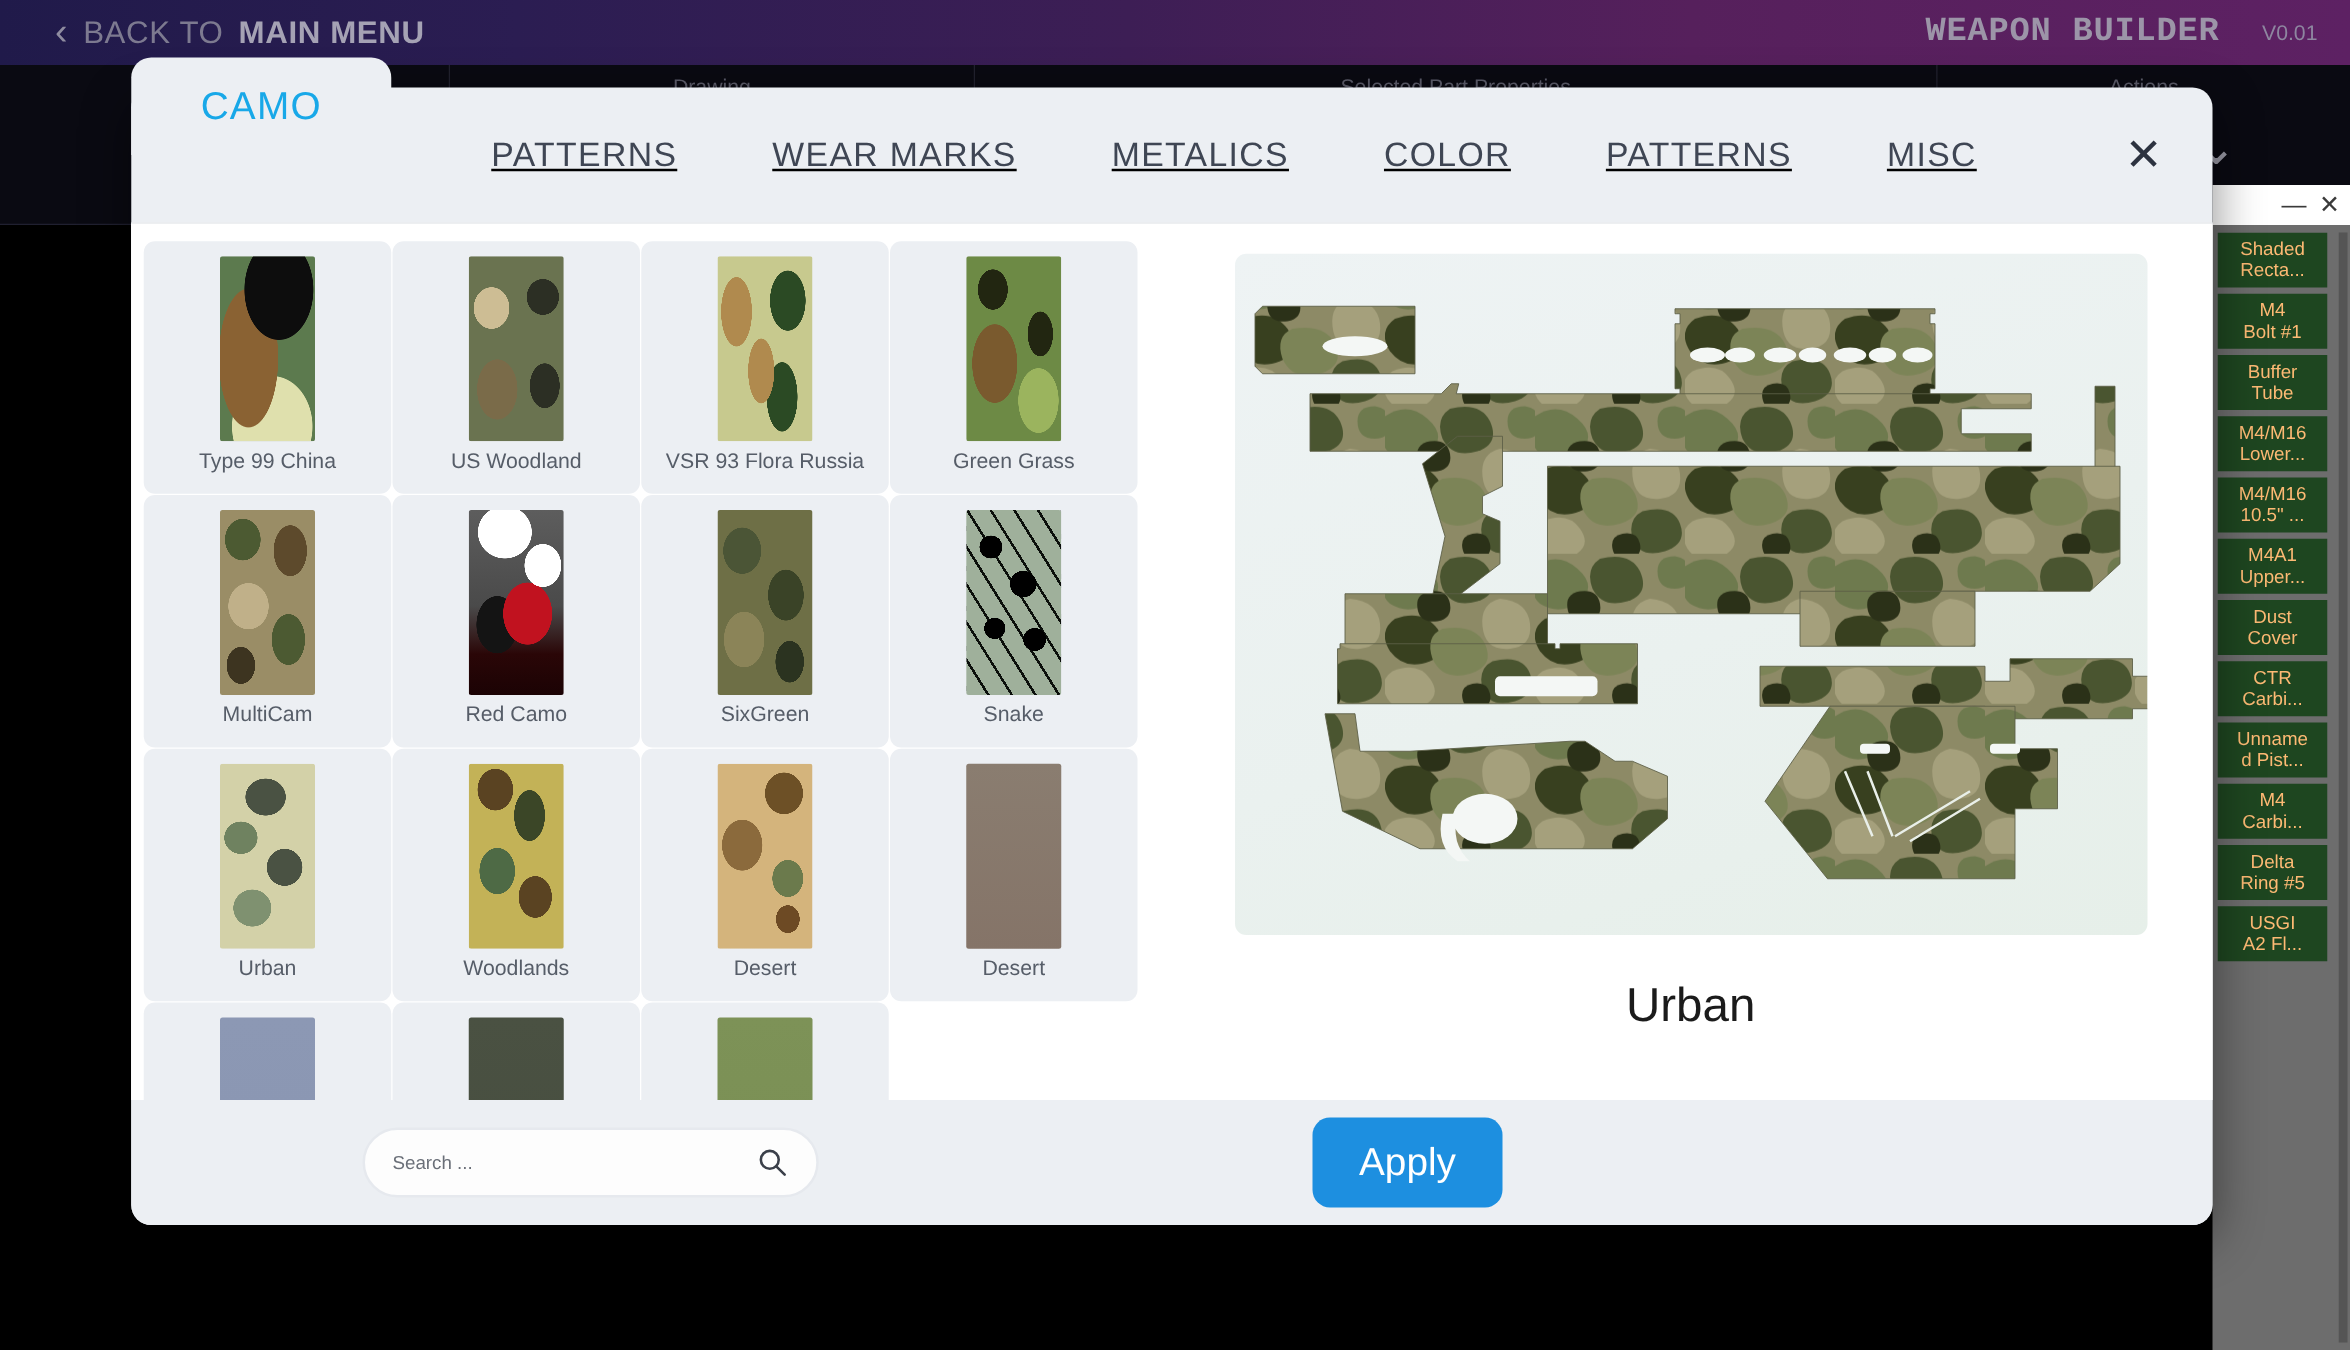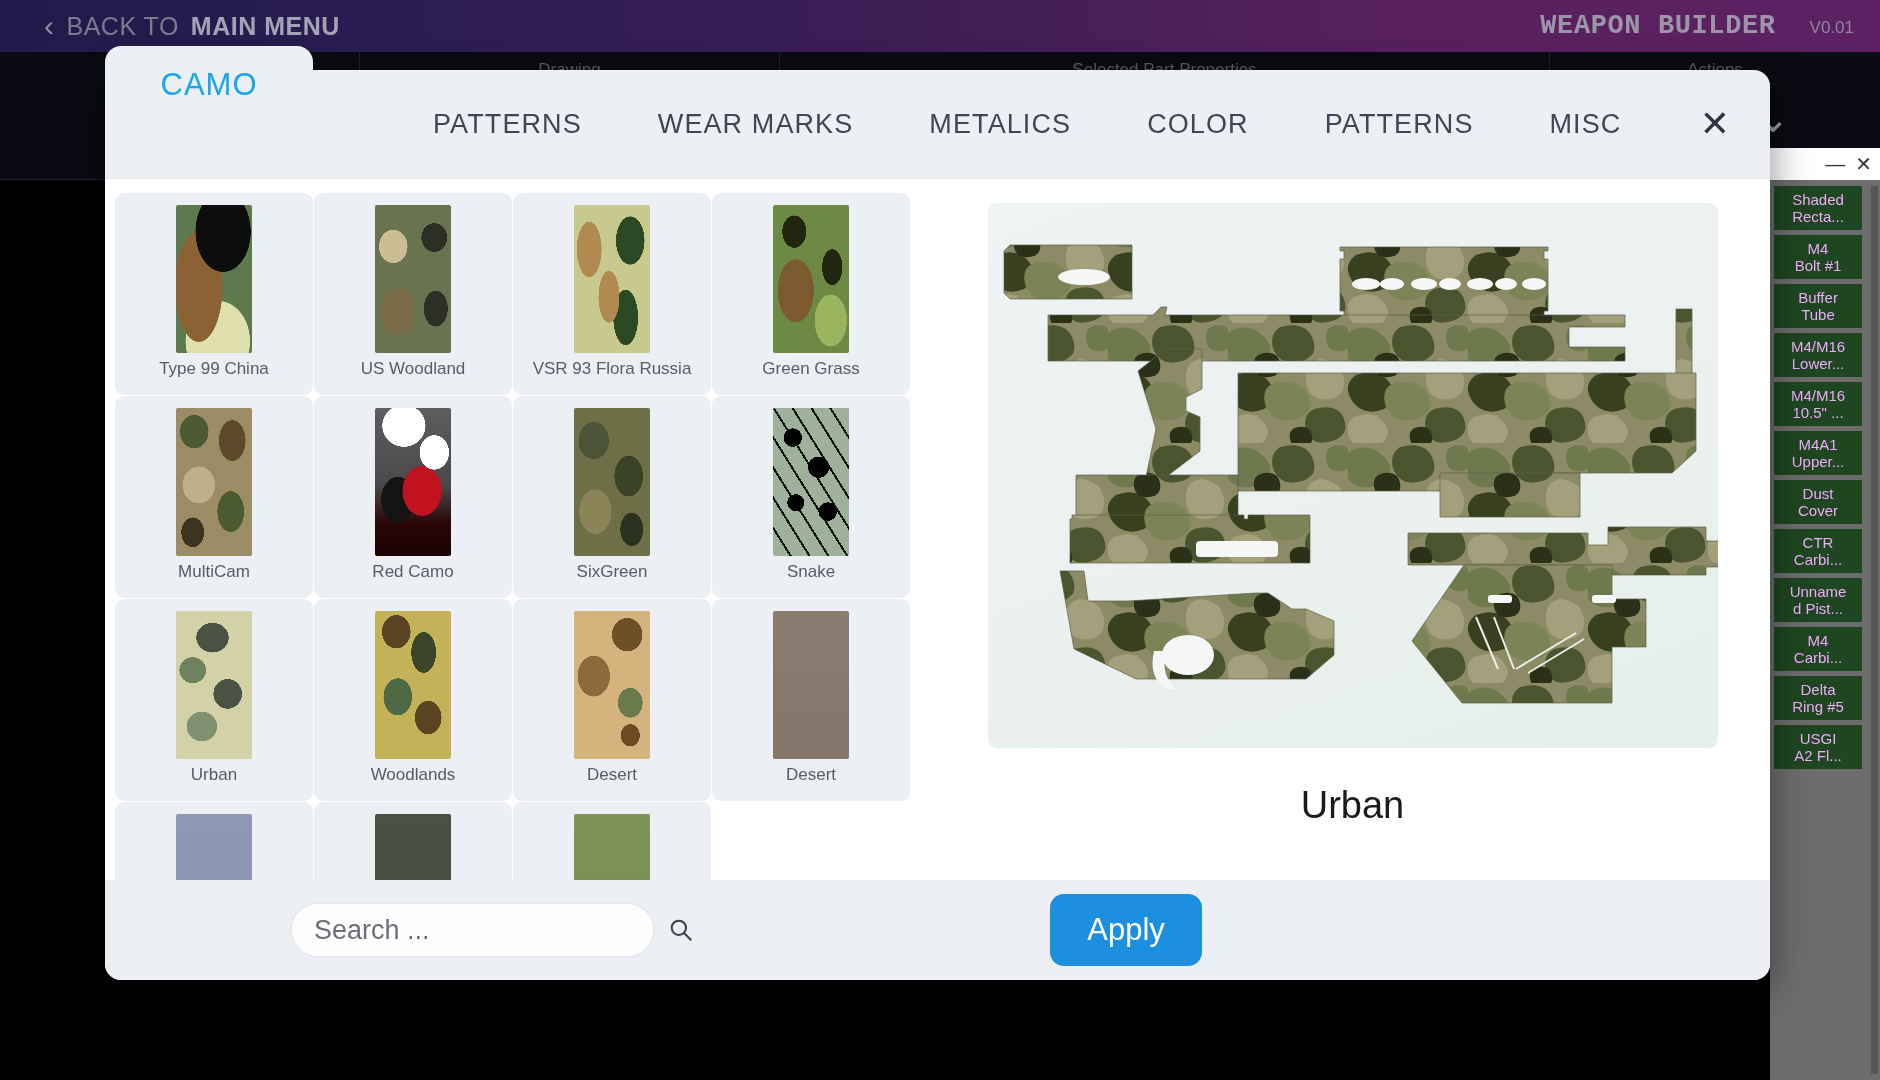--- a/index.html
+++ b/index.html
@@ -62,21 +62,21 @@
     background: #6d6d6d;
   }
   .parts-winbar {
     position: absolute; right: 0; top: -32px; width: 110px; height: 32px;
     background: #fff; display: flex; align-items: center; justify-content: flex-end; gap: 10px;
     padding-right: 8px;
   }
   .win-min, .win-close { color: #3a3a3a; font-size: 20px; line-height: 1; }
   .parts-list { position: absolute; left: 4px; top: 6px; width: 88px; bottom: 4px; overflow: hidden; }
   .part-chip {
-    background: #1e4620; color: #f0abfc; font-size: 15px; line-height: 17px;
+    background: #1e4620; color: #fdba74; font-size: 15px; line-height: 17px;
     text-align: center; padding: 5px 2px; margin-bottom: 5px;
     height: 44px; display: flex; flex-direction: column; align-items: center; justify-content: center;
     overflow: hidden; white-space: pre-line;
   }
   .parts-scroll { position: absolute; right: 2px; top: 6px; width: 7px; bottom: 6px; background: #555; }
 
   
   .modal {
     position: absolute; left: 105px; top: 70px; width: 1665px; height: 910px;
     background: #eceff3; border-radius: 16px;
@@ -90,21 +90,21 @@
   .camo-tab-label { color: #18a8e8; font-size: 31px; letter-spacing: 1px; }
 
   .modal-tabs {
     position: absolute; left: 208px; top: 0; right: 0; height: 108px;
     display: flex; align-items: center;
   }
   .mtab {
     color: #3f4654; font-size: 27px; letter-spacing: 1.1px;
     padding: 0 8px; white-space: nowrap;
   }
-  .mtabs-inner { display: flex; align-items: center; gap: 60px; margin-left: 112px; }
+  .mtabs-inner { display: flex; align-items: center; gap: 60px; margin-left: 72px; text-decoration: underline; }
   .close-x {
     position: absolute; right: 40px; top: 50%; transform: translateY(-50%);
     color: #2d3340; font-size: 36px; line-height: 1; font-weight: 300;
   }
 
   .modal-body {
     position: absolute; left: 0; top: 108px; right: 0; bottom: 100px;
     background: #fff; border-top: 1px solid #dfe3e8;
     display: flex;
   }
@@ -161,21 +161,21 @@
     background: #eceff3; border-radius: 0 0 16px 16px;
     display: flex; align-items: center;
   }
   .search-box {
     position: absolute; left: 185px; width: 365px; height: 56px;
     background: #fdfdfd; border: 2px solid #e6e9ee; border-radius: 28px;
     display: flex; align-items: center; padding: 0 22px;
   }
   .search-input {
     flex: 1; border: none; outline: none; background: transparent;
-    font-size: 27px; color: #4a4f58; font-family: "Liberation Sans", sans-serif;
+    font-size: 15px; color: #4a4f58; font-family: "Liberation Sans", sans-serif;
   }
   .search-input::placeholder { color: #6a6f78; }
   .search-ico { width: 26px; height: 26px; flex: 0 0 26px; }
   .btn {
     position: absolute; height: 72px; border-radius: 14px; border: none;
     color: #fff; font-size: 31px; cursor: pointer;
     font-family: "Liberation Sans Narrow", "Liberation Sans", sans-serif;
     display: flex; align-items: center; justify-content: center;
   }
   .btn-apply { left: 945px; width: 152px; background: #1d8fe0; }

